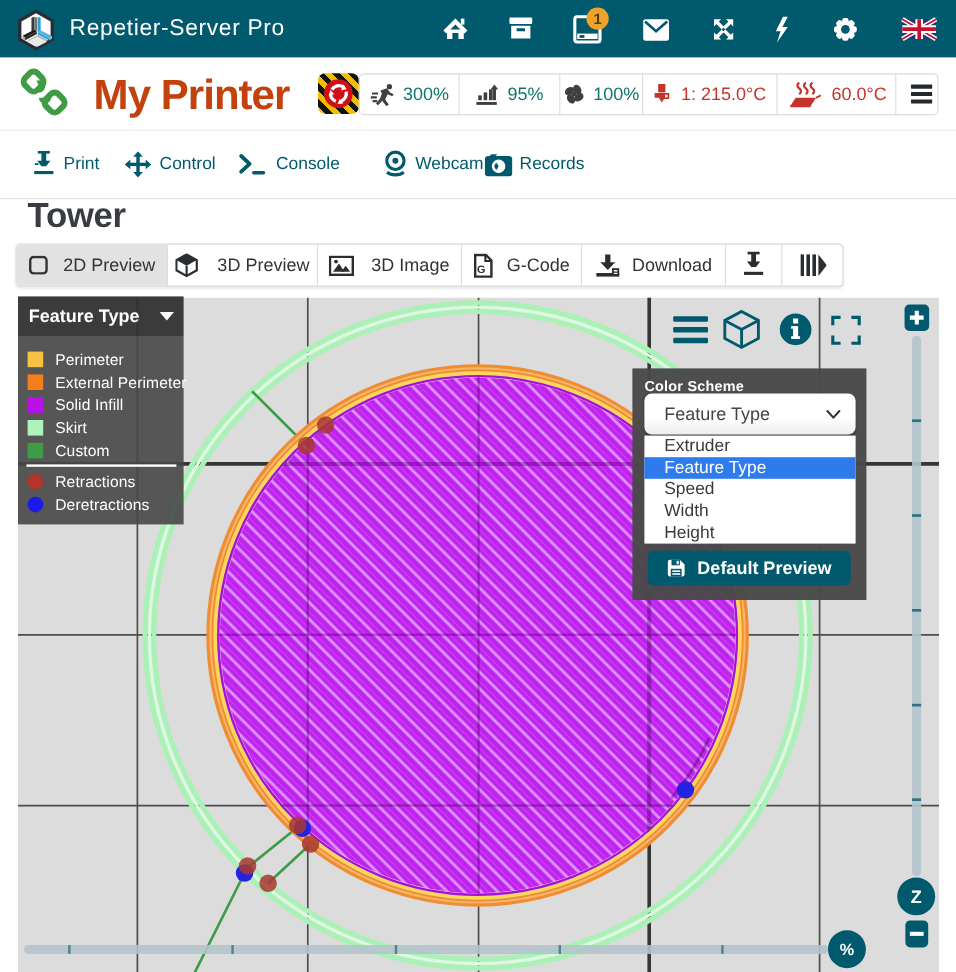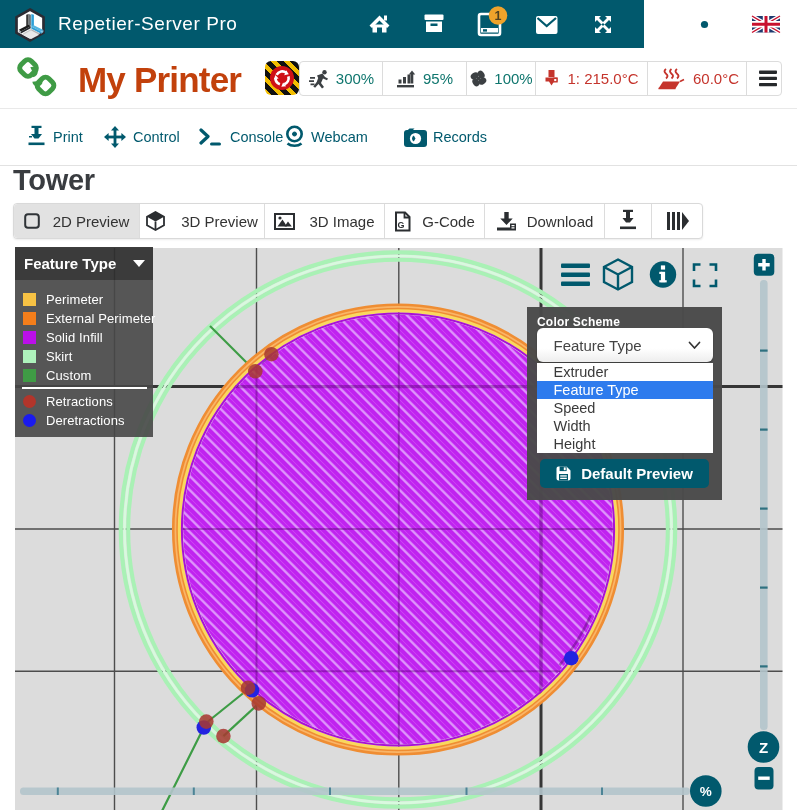--- a/index.html
+++ b/index.html
@@ -1,38 +1,38 @@
 <!DOCTYPE html>
 <html><head>
 <meta charset="utf-8">
 <style>
   * { margin:0; padding:0; box-sizing:border-box; }
   html,body { width:797px; height:810px; background:#fff; font-family:"Liberation Sans", sans-serif; overflow:hidden; }
   #app { position:relative; width:797px; height:810px; }
 
   
-  .nav { position:absolute; left:0; top:0; width:644px; height:48px; background:#01596d; }
+  .nav { position:absolute; left:0; top:0; width:797px; height:48px; background:#01596d; }
   .nav .title { position:absolute; left:58px; top:13px; color:#fff; font-size:19px; font-weight:400; letter-spacing:0.55px; }
   .navicon { position:absolute; top:0; }
 
   
   .phead { position:absolute; left:0; top:48px; width:797px; height:61px; background:#fff; border-bottom:1px solid #e9e9e9; }
   .pname { position:absolute; left:78px; top:60px; font-size:35px; font-weight:700; color:#c2410c; letter-spacing:-0.8px; }
   .estop { position:absolute; left:265px; top:61px; width:34px; height:34px; border-radius:6px;
      background:repeating-linear-gradient(45deg,#f2bd00 0 4.6px,#111 4.6px 9.2px); }
   .tbar { position:absolute; left:299px; top:61px; width:483px; height:35px; background:#fff; border:1px solid #dcdcdc; border-radius:4px; }
   .tseg { position:absolute; top:0; height:33px; display:flex; align-items:center; justify-content:center; font-size:15px; color:#0f766e; border-right:1px solid #dcdcdc; }
   .tseg.red { color:#c5342c; }
 
   
   .tabs { position:absolute; left:0; top:109px; width:797px; height:57px; background:#fff; border-bottom:1px solid #e2e2e2; }
   .tab { position:absolute; top:0; height:56px; display:flex; align-items:center; color:#01596d; font-size:14.5px; }
 
   
-  .tower { position:absolute; left:13px; top:164px; font-size:29px; font-weight:700; color:#393c40; letter-spacing:-0.3px; }
+  .tower { position:absolute; left:23px; top:164px; font-size:29px; font-weight:700; color:#393c40; letter-spacing:-0.3px; }
   .segwrap { position:absolute; left:13px; top:203px; width:690px; height:36px; background:#fff; border:1px solid #d9d9d9; border-radius:4px; box-shadow:0 1px 2px rgba(0,0,0,0.08); }
   .seg { position:absolute; top:0; height:34px; display:flex; align-items:center; justify-content:center; font-size:15px; color:#333; border-right:1px solid #dcdcdc; }
   .seg.active { background:#e2e2e2; border-top-left-radius:4px; border-bottom-left-radius:4px; }
 
   
   #cv { position:absolute; left:0; top:248px; }
 
   
   .legend { position:absolute; left:15px; top:247px; width:138px; }
   .leghead { height:33px; background:rgba(46,46,46,0.93); color:#fff; font-size:15px; font-weight:700; display:flex; align-items:center; padding-left:9px; position:relative; }
@@ -245,21 +245,21 @@
           <rect x="3" y="9.6" width="16" height="2.8"></rect>
         </g>
       </svg>Control
     </div>
     <div class="tab" style="left:199px;">
       <svg width="24" height="20" viewBox="0 0 24 20" style="margin-right:7px;">
         <path d="M2 3 L9 9.5 L2 16" fill="none" stroke="#01596d" stroke-width="3.2" stroke-linecap="round" stroke-linejoin="round"></path>
         <rect x="11" y="15.4" width="11" height="3" rx="1.5" fill="#01596d"></rect>
       </svg>Console
     </div>
-    <div class="tab" style="left:284px;align-items:center;">
+    <div class="tab" style="left:319px;align-items:center;">
       <svg width="21" height="24" viewBox="0 0 21 24" style="margin-right:6px;">
         <g fill="none" stroke="#01596d">
           <circle cx="10.5" cy="9" r="7.2" stroke-width="2.6"></circle>
           <circle cx="10.5" cy="9" r="2" fill="#01596d"></circle>
           <path d="M3.5 18.5 a9 6 0 0 0 14 0" stroke-width="2.6"></path>
         </g>
       </svg>Webcam
     </div>
     <div class="tab" style="left:404px;">
       <svg width="23" height="19" viewBox="0 0 23 19" style="margin-right:6px;">

